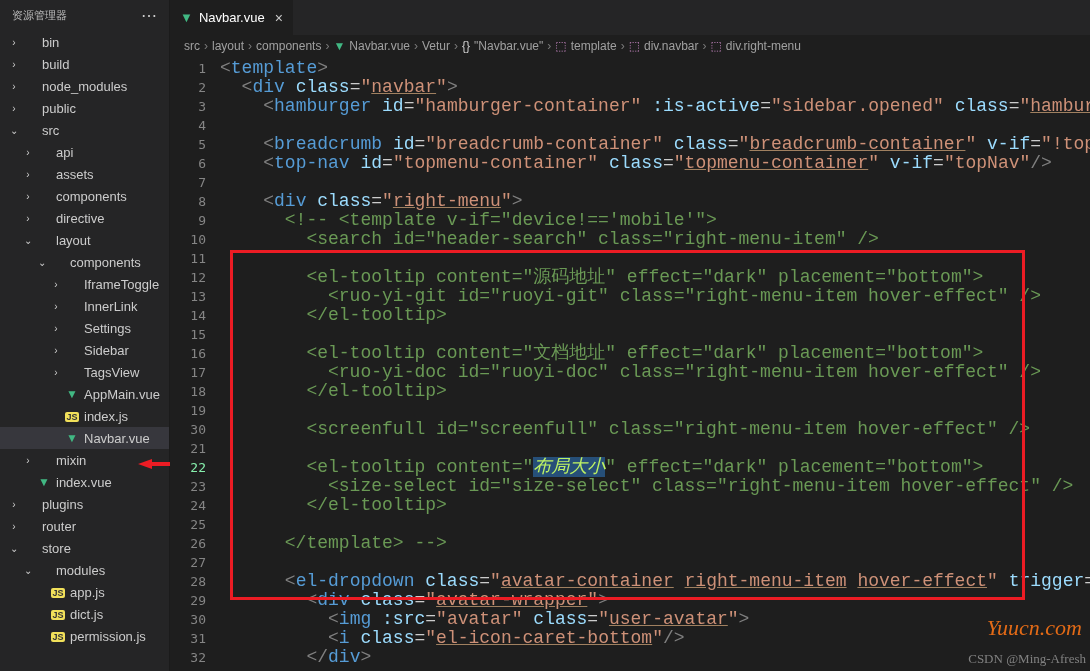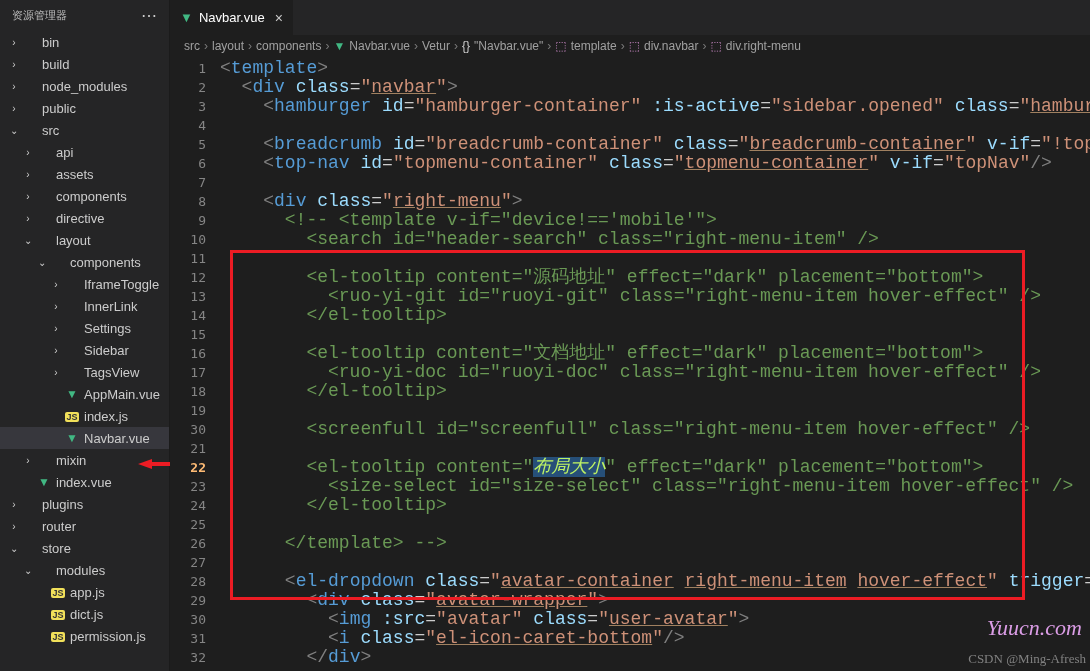--- a/index.html
+++ b/index.html
@@ -21,33 +21,33 @@
 .icon-vue { color: #41b883; }
 .icon-js { background: #f1e05a; color: #333; font-size: 9px; font-weight: bold; padding: 0 1px; border-radius: 2px; }
 .main { flex: 1; display: flex; flex-direction: column; background: #1e1e1e; overflow: hidden; }
 .tabs { display: flex; background: #252526; height: 35px; align-items: stretch; }
 .tab { display: flex; align-items: center; padding: 0 10px; background: #1e1e1e; color: #ffffff; border-right: 1px solid #252526; font-family: "Segoe UI", sans-serif; gap: 6px; }
 .tab .close { color: #cccccc; cursor: pointer; font-size: 14px; margin-left: 4px; }
 .breadcrumbs { display: flex; align-items: center; background: #1e1e1e; height: 22px; padding: 0 14px; font-family: "Segoe UI", sans-serif; font-size: 12px; color: #a0a0a0; gap: 4px; flex-wrap: nowrap; overflow: hidden; }
 .breadcrumbs .sep { color: #7a7a7a; }
 .editor-wrap { flex: 1; display: flex; overflow: hidden; position: relative; }
 .gutter { width: 50px; background: #1e1e1e; color: #858585; text-align: right; padding-right: 14px; padding-top: 2px; font-size: 13px; line-height: 19px; font-family: Consolas, monospace; position: relative; }
-.gutter .ln.highlight { color: #fdba74; font-weight: bold; }
+.gutter .ln.highlight { color: #86efac; }
 .code { flex: 1; padding-top: 2px; line-height: 19px; font-size: 18px; white-space: pre; position: relative; overflow: hidden; }
 .tok-tag { color: #808080; }
 .tok-name { color: #569cd6; }
 .tok-attr { color: #9cdcfe; }
 .tok-str { color: #ce9178; }
 .tok-under { text-decoration: underline; text-decoration-color: #a08060; }
 .tok-cmt { color: #6a9955; }
 .tok-sel { background: #264f78; color: #bef264; font-style: italic; }
 .red-box { position: absolute; border: 3px solid #ec1c24; pointer-events: none; }
 .red-arrow { position: absolute; width: 0; height: 0; border-top: 5px solid transparent; border-bottom: 5px solid transparent; border-right: 14px solid #ec1c24; pointer-events: none; }
 .red-arrow::after { content: ""; position: absolute; left: 14px; top: -2px; width: 18px; height: 4px; background: #ec1c24; }
-.watermark1 { position: absolute; bottom: 30px; right: 8px; color: #f0abfc; font-family: "Comic Sans MS", cursive; font-size: 22px; font-style: italic; opacity: 0.9; pointer-events: none; }
+.watermark1 { position: absolute; bottom: 30px; right: 8px; color: #f97316; font-family: "Comic Sans MS", cursive; font-size: 22px; font-style: italic; opacity: 0.9; pointer-events: none; }
 .watermark2 { position: absolute; bottom: 4px; right: 4px; color: #aaaaaa; font-family: Liberation Serif, serif; font-size: 13px; opacity: 0.7; pointer-events: none; }
 .bc-icon { color: #9cdcfe; }
 .bc-icon.vue { color: #41b883; }
 .bc-icon.braces { color: #cccccc; }
 .bc-icon.tpl { color: #c586c0; }
 .bc-icon.cls { color: #c586c0; }
 </style>
 </head>
 <body>
 

